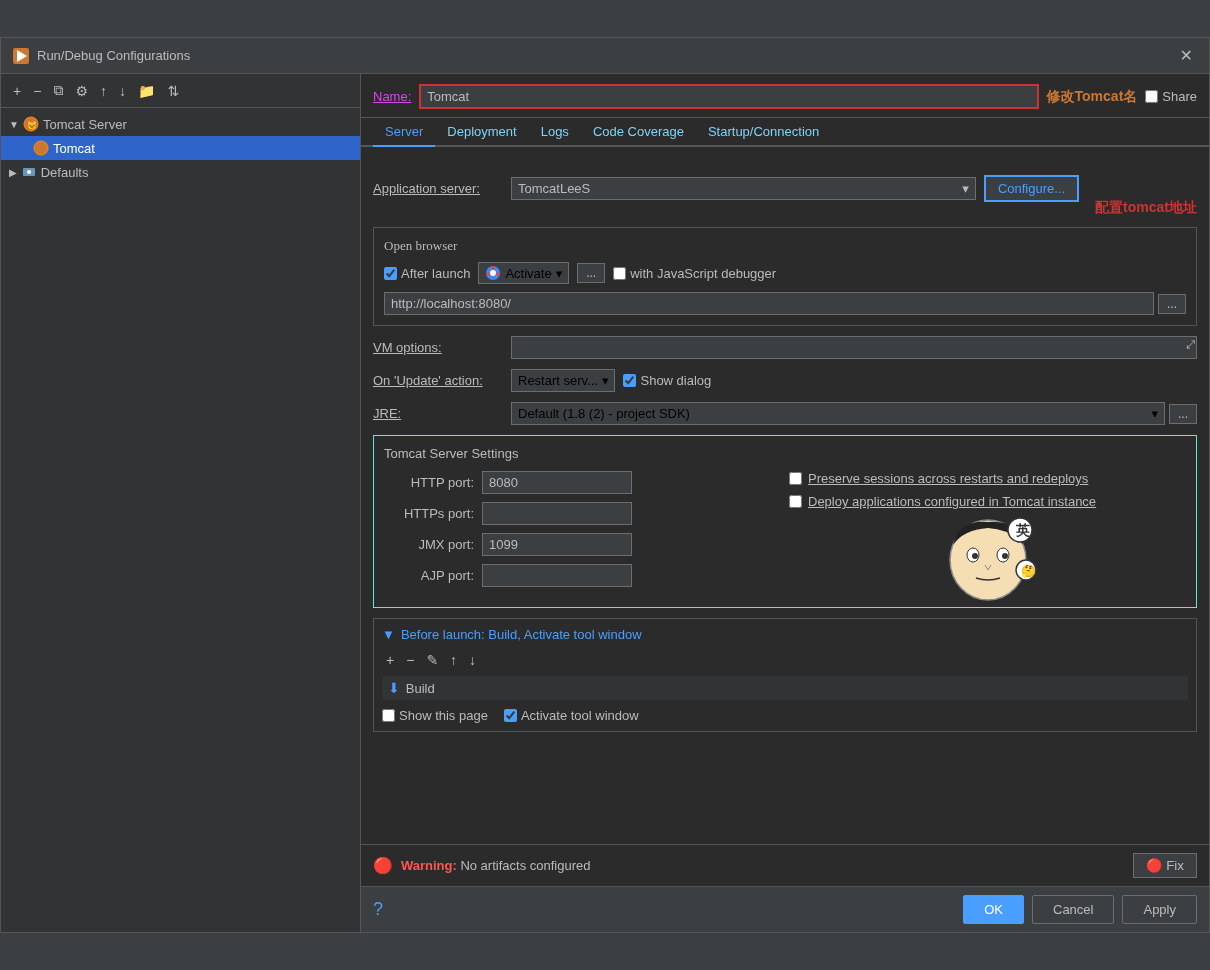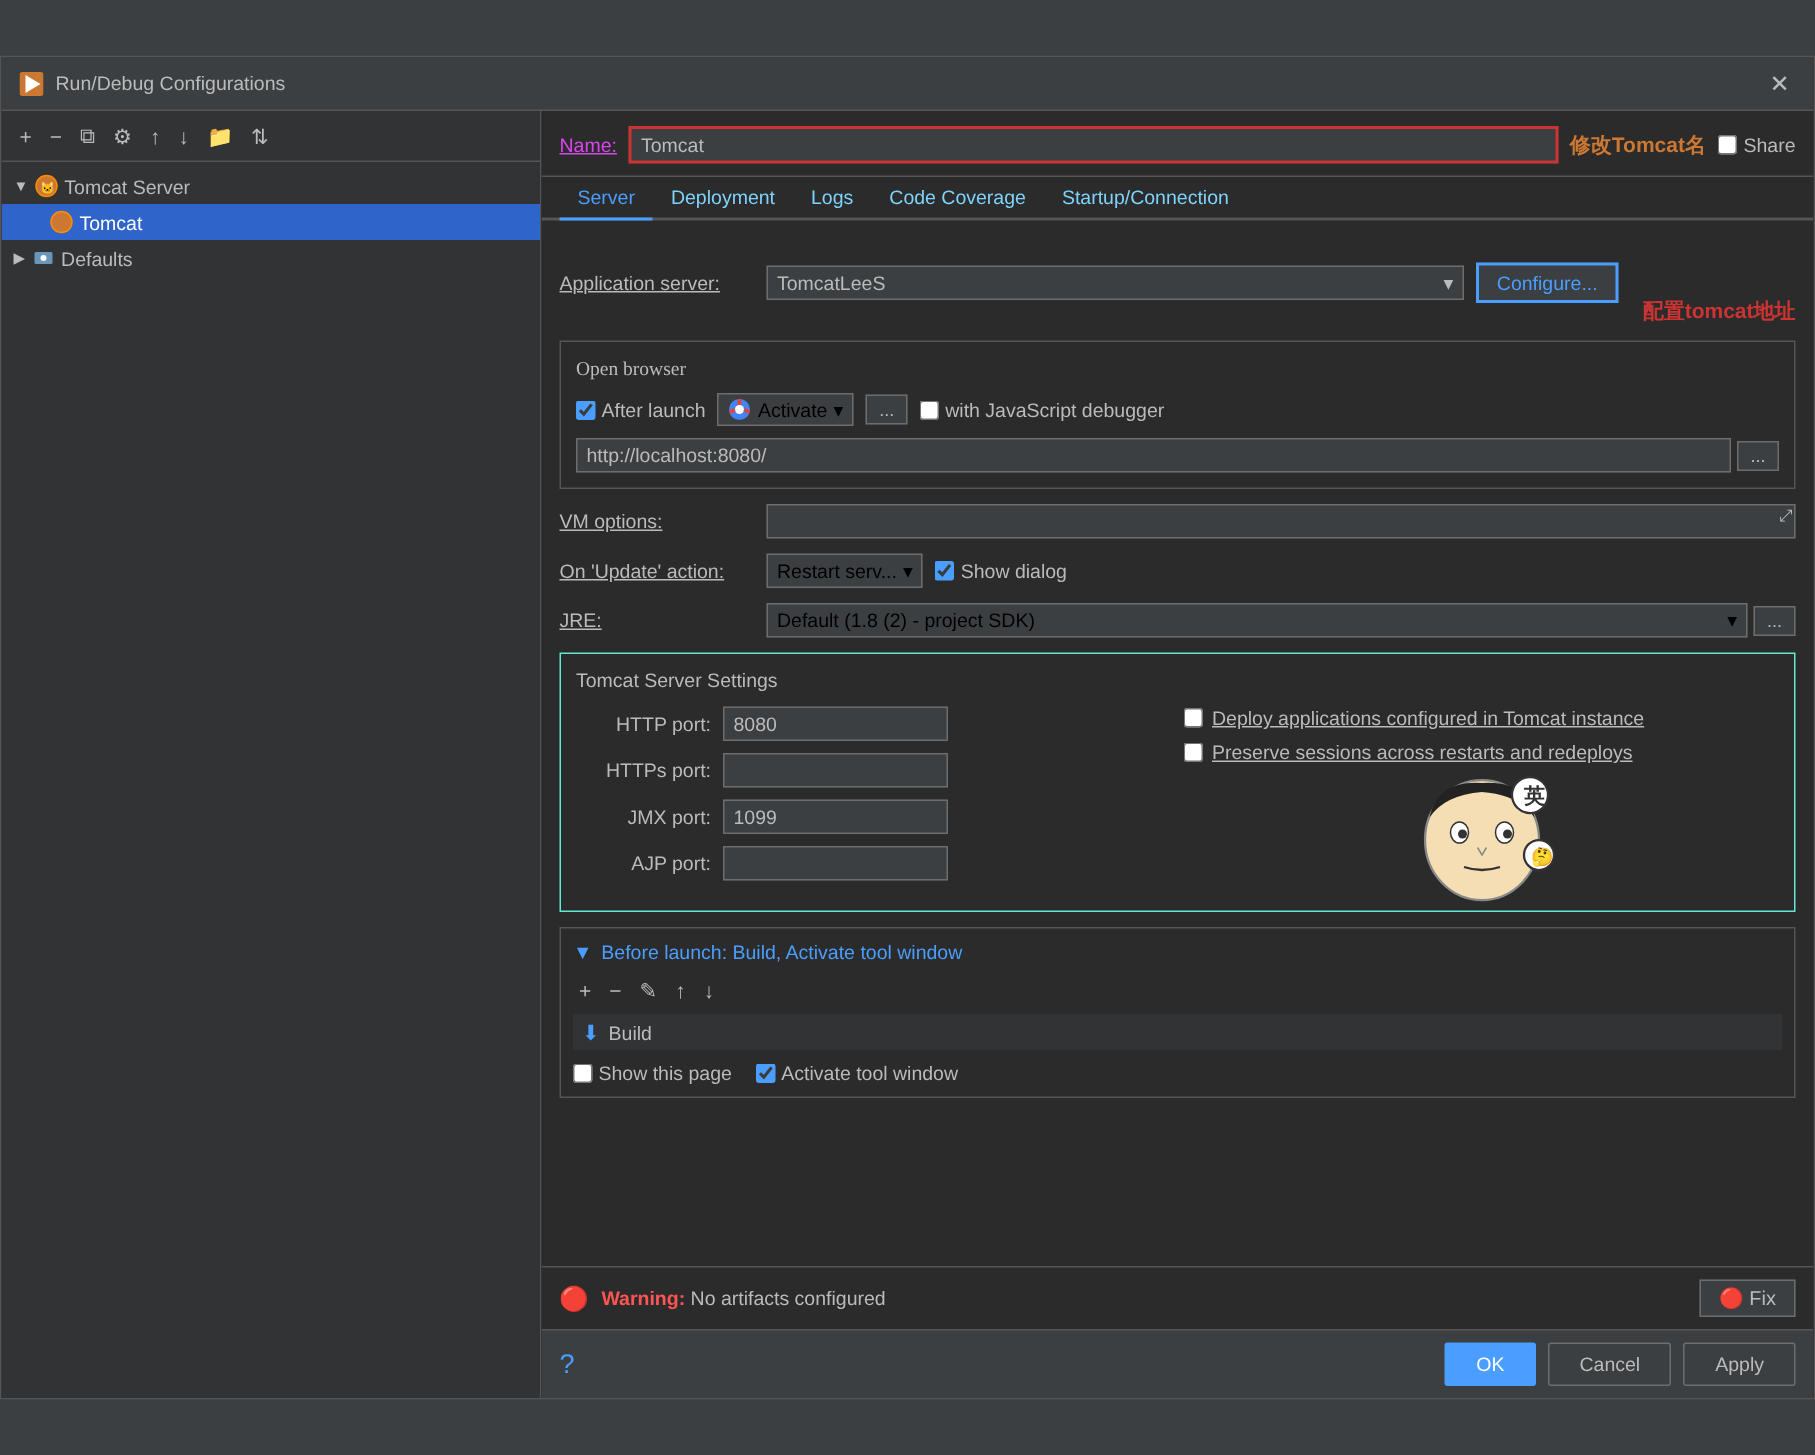--- a/index.html
+++ b/index.html
@@ -626,27 +626,27 @@
               </div>
               <div class="port-row">
                 <span class="port-label">AJP port:</span>
                 <input class="port-input" value="" style="">
               </div>
             </div>
             <div class="settings-right">
               <div class="deploy-checkbox-row">
                 <input type="checkbox" style="">
                 <label>
-                  <span>Deploy applications configured in Tomcat instance</span>
+                  <span>Preserve sessions across restarts and redeploys</span>
                 </label>
               </div>
               <div class="deploy-checkbox-row">
                 <input type="checkbox" style="">
                 <label>
-                  <span>Preserve sessions across restarts and redeploys</span>
+                  <span>Deploy applications configured in Tomcat instance</span>
                 </label>
               </div>
 
               <div style="display:flex;justify-content:center;align-items:center;height:80px;position:relative;">
                 <svg width="100" height="95" viewBox="0 0 100 95">
 
                   <ellipse cx="50" cy="50" rx="38" ry="40" fill="#f5deb3" stroke="#888" stroke-width="1.5"></ellipse>
 
                   <path d="M15 35 Q20 10 50 12 Q80 10 85 35 Q75 20 50 18 Q25 20 15 35Z" fill="#222"></path>
 

